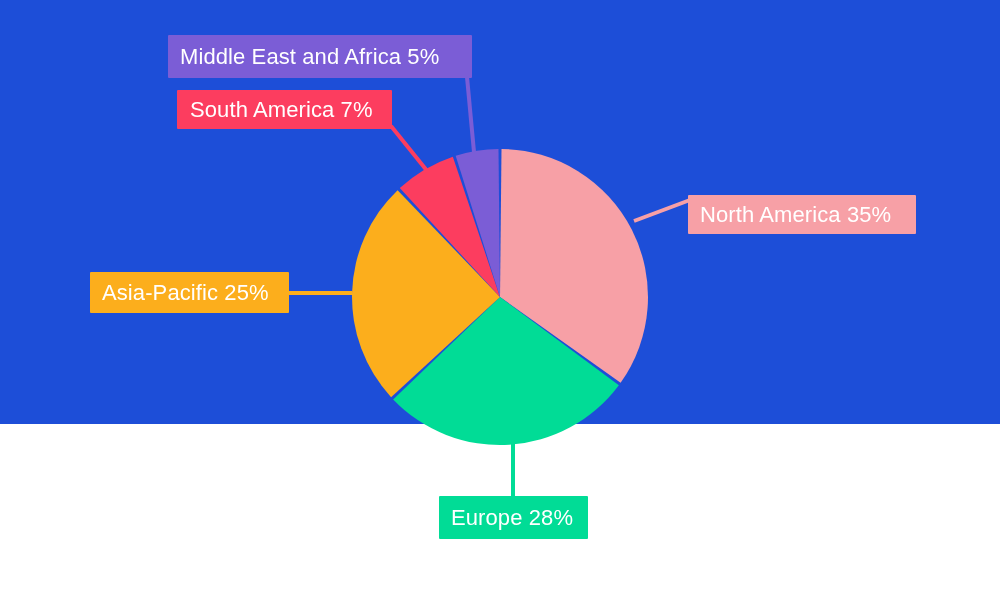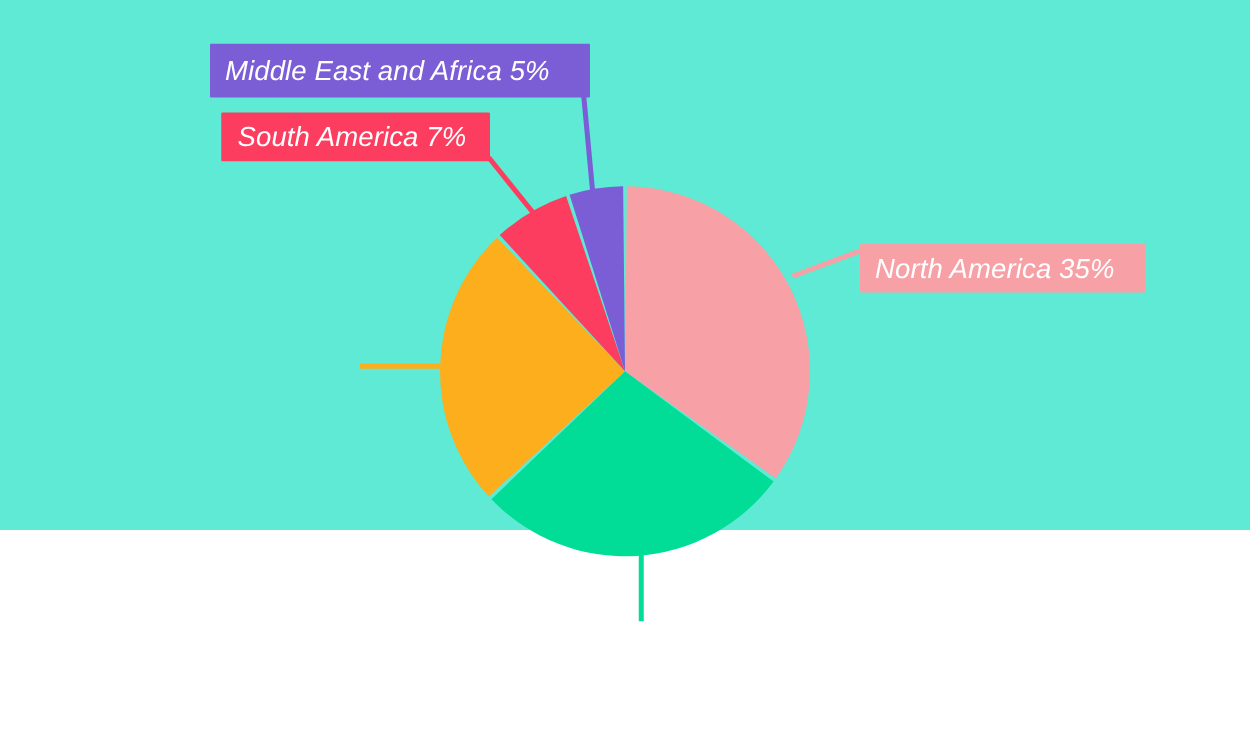--- a/index.html
+++ b/index.html
@@ -10,22 +10,21 @@
   body {
     width: 1000px;
     height: 600px;
     font-family: "Liberation Sans", sans-serif;
     overflow: hidden;
   }
   #chart-root {
     position: relative;
     width: 1000px;
     height: 424px;
-    background: #5eead4;
-    font-style: italic;
+    background: #1d4ed8;
   }
   #pie-svg {
     position: absolute;
     left: 0;
     top: 0;
     width: 1000px;
     height: 600px;
   }
   .callout-label {
     position: absolute;
@@ -63,15 +62,17 @@
       <line stroke-width="4" stroke-linecap="butt" x1="474" y1="152" x2="467" y2="77" stroke="#7B5DD6"></line>
     </g>
   </svg>
 
   <div class="callout-label" style="left: 168px; top: 35px; width: 304px; height: 43px; background: rgb(123, 93, 214);">Middle East and Africa 5%</div>
 
   <div class="callout-label" style="left: 177px; top: 90px; width: 215px; height: 39px; background: rgb(252, 61, 95); padding-left: 13px;">South America 7%</div>
 
   <div class="callout-label" style="left: 688px; top: 195px; width: 228px; height: 39px; background: rgb(247, 160, 166);">North America 35%</div>
 
+  <div class="callout-label" style="left: 90px; top: 272px; width: 199px; height: 41px; background: rgb(252, 174, 28);">Asia-Pacific 25%</div>
 
+  <div class="callout-label" style="left: 439px; top: 496px; width: 149px; height: 43px; background: rgb(1, 220, 150);">Europe 28%</div>
 
 </div>
 
 </body></html>

